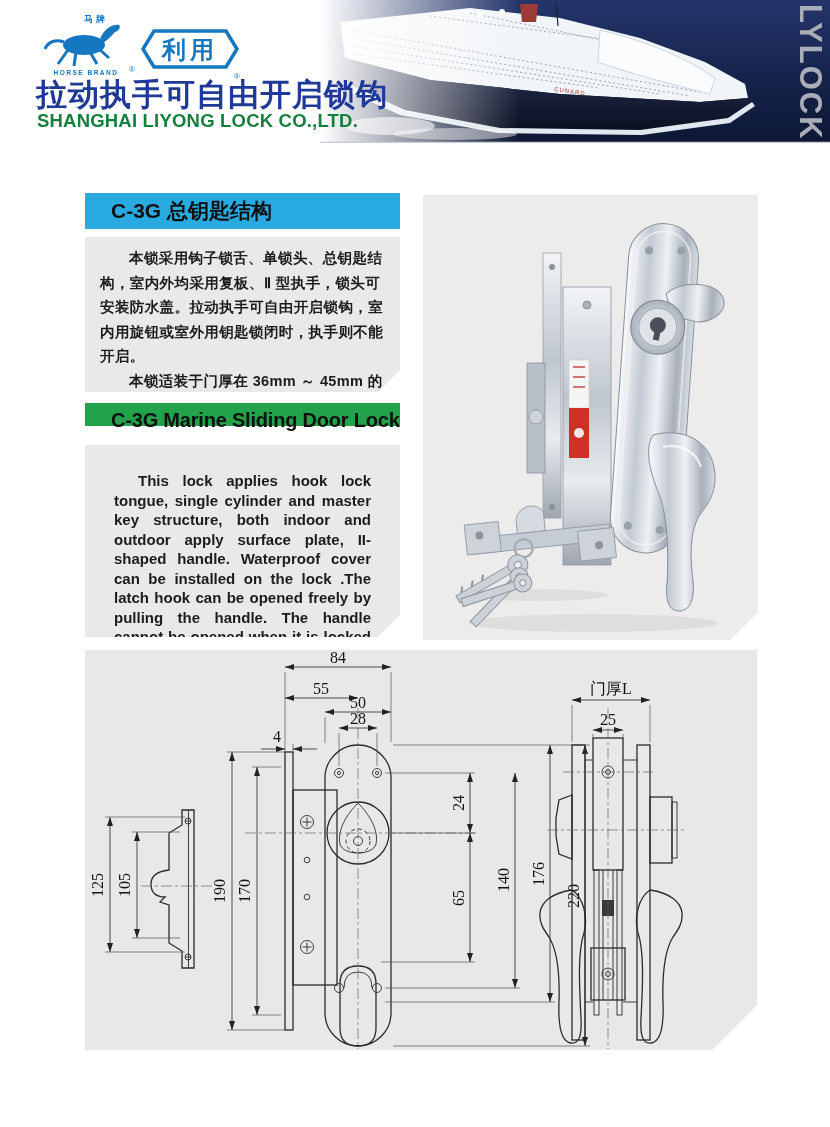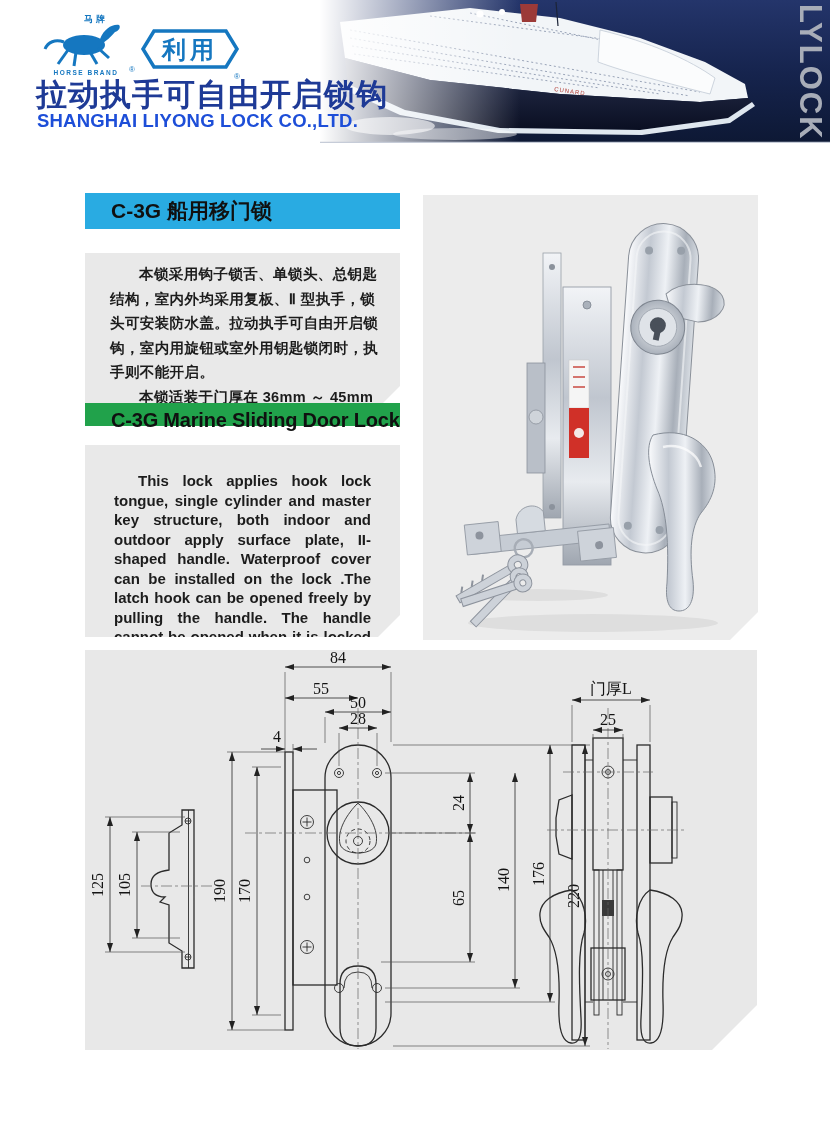--- a/index.html
+++ b/index.html
@@ -5,32 +5,32 @@
   html,body{margin:0;padding:0;background:#fff;}
   .page{position:relative;width:830px;height:1127px;background:#fff;overflow:hidden;
         font-family:"Liberation Sans",sans-serif;}
   
   .hdr{position:absolute;left:0;top:0;width:830px;height:143px;background:#fff;}
   .hdr-art{position:absolute;left:0;top:0;}
   .brand-horse{position:absolute;left:34px;top:12px;}
   .brand-badge{position:absolute;left:140px;top:26px;}
   .co-cn{position:absolute;left:36px;top:74px;font-size:31px;font-weight:900;color:#1e3a96;
          letter-spacing:1px;white-space:nowrap;}
-  .co-en{position:absolute;left:37px;top:110px;font-size:18.5px;font-weight:700;color:#1d4ed8;
+  .co-en{position:absolute;left:37px;top:110px;font-size:18.5px;font-weight:700;color:#15803d;
          letter-spacing:0.2px;white-space:nowrap;}
   
   .banner{position:absolute;left:85px;width:315px;color:#101010;font-weight:700;
           padding-left:26px;box-sizing:border-box;white-space:nowrap;}
   .banner-cn{top:193px;height:36px;line-height:36px;font-size:21px;background:#29abe2;}
   .banner-en{top:403px;height:23px;line-height:35px;font-size:20px;background:#21a24b;letter-spacing:-0.2px;}
   .block{position:absolute;left:85px;width:315px;background:#e9e9e9;color:#1c1c1c;
          box-sizing:border-box;
          clip-path:polygon(0 0,100% 0,100% calc(100% - 22px),calc(100% - 22px) 100%,0 100%);}
-  .block-cn{top:237px;height:155px;padding:9px 15px 0 25px;font-size:14.5px;font-weight:700;
-            line-height:24.5px;letter-spacing:0.4px;margin-top:16px;}
+  .block-cn{top:237px;height:155px;padding:9px 15px 0 15px;font-size:14.5px;font-weight:700;
+            line-height:24.5px;letter-spacing:0.4px;}
   .block-cn p{margin:0;text-indent:2em;}
   .block-en{top:445px;height:192px;padding:10px 13px 0 13px;font-size:15px;font-weight:600;
             line-height:19.5px;text-align:justify;}
   .block-en p{margin:16px;text-indent:1.6em;}
   
   .photo{position:absolute;left:423px;top:195px;width:335px;height:445px;background:#ececec;
          clip-path:polygon(0 0,100% 0,100% calc(100% - 28px),calc(100% - 28px) 100%,0 100%);}
   
   .draw{position:absolute;left:85px;top:650px;width:672px;height:400px;background:#e8e8e8;
         clip-path:polygon(0 0,100% 0,100% 355px,627px 100%,0 100%);}
@@ -110,21 +110,21 @@
       <polygon points="14,5 86,5 97,23 86,41 14,41 3,23" fill="#ffffff" stroke="#1577c0" stroke-width="3.5"></polygon>
       <text x="50" y="32" font-size="24" font-weight="900" fill="#1577c0" letter-spacing="4" text-anchor="middle">利用</text>
       <text x="94" y="53" font-size="8" fill="#1577c0">®</text>
     </svg>
 
     <div class="co-cn">拉动执手可自由开启锁钩</div>
     <div class="co-en">SHANGHAI LIYONG LOCK CO.,LTD.</div>
   </header>
 
   <div class="banner banner-cn">
-    <span>C-3G 船用移门锁</span>
+    <span>C-3G 总钥匙结构</span>
   </div>
 
   <div class="block block-cn">
     <p>本锁采用钩子锁舌、单锁头、总钥匙结构，室内外均采用复板、Ⅱ 型执手，锁头可安装防水盖。拉动执手可自由开启锁钩，室内用旋钮或室外用钥匙锁闭时，执手则不能开启。</p>
     <p>本锁适装于门厚在 36mm ～ 45mm 的移门上</p>
   </div>
 
   <div class="banner banner-en">
     <span>C-3G Marine Sliding Door Lock</span>
   </div>

